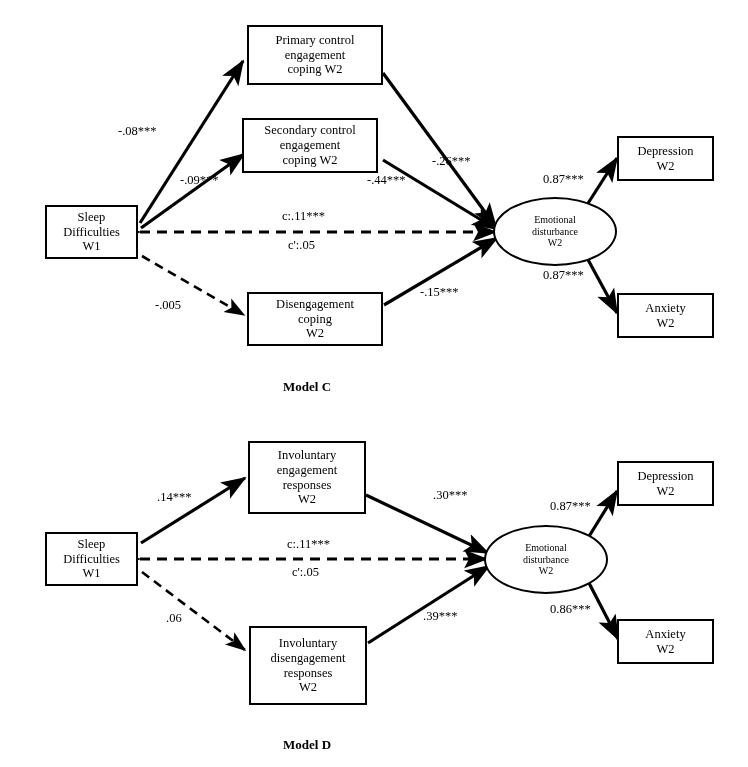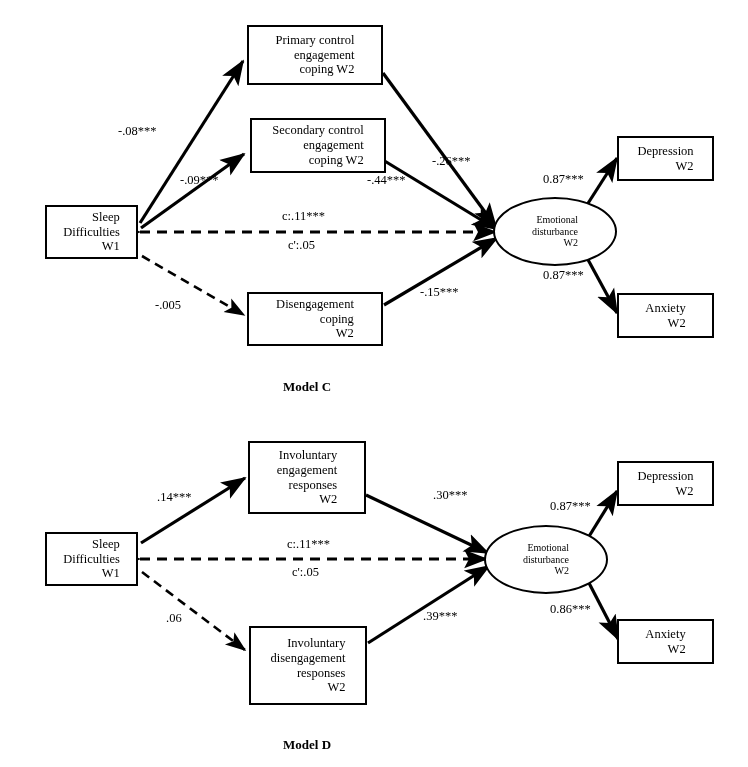--- a/index.html
+++ b/index.html
@@ -40,21 +40,21 @@
     z-index:4;
   }
   .caption{
     position:absolute;
     font-family:"Liberation Serif",serif;
     font-weight:bold;
     font-size:13px;
     white-space:nowrap;
     z-index:4;
   }
-  .nodebox span, .nodeellipse span{display:block;text-align:right;}
+  .nodebox span, .nodeellipse span{display:block;}
 </style>
 </head>
 <body>
 
 <div id="stage">
 
   <svg class="layer" viewBox="0 0 748 767">
     <defs>
       <marker id="ah" markerWidth="9" markerHeight="9" refX="7.4" refY="3.2" orient="auto" markerUnits="strokeWidth">
         <path d="M0,0.2 L8,3.2 L0,6.2 L1.8,3.2 Z" fill="#000"></path>
@@ -141,21 +141,21 @@
   </div>
 
   <div class="nodebox" style="left:247px;top:25px;width:136px;height:60px;">
     <div>
       <span>Primary control</span>
       <span>engagement</span>
       <span>coping W2</span>
     </div>
   </div>
 
-  <div class="nodebox" style="left:250px;top:118px;width:136px;height:55px;">
+  <div class="nodebox" style="left:242px;top:118px;width:136px;height:55px;">
     <div>
       <span>Secondary control</span>
       <span>engagement</span>
       <span>coping W2</span>
     </div>
   </div>
 
   <div class="nodebox" style="left:247px;top:292px;width:136px;height:54px;">
     <div>
       <span>Disengagement</span>

